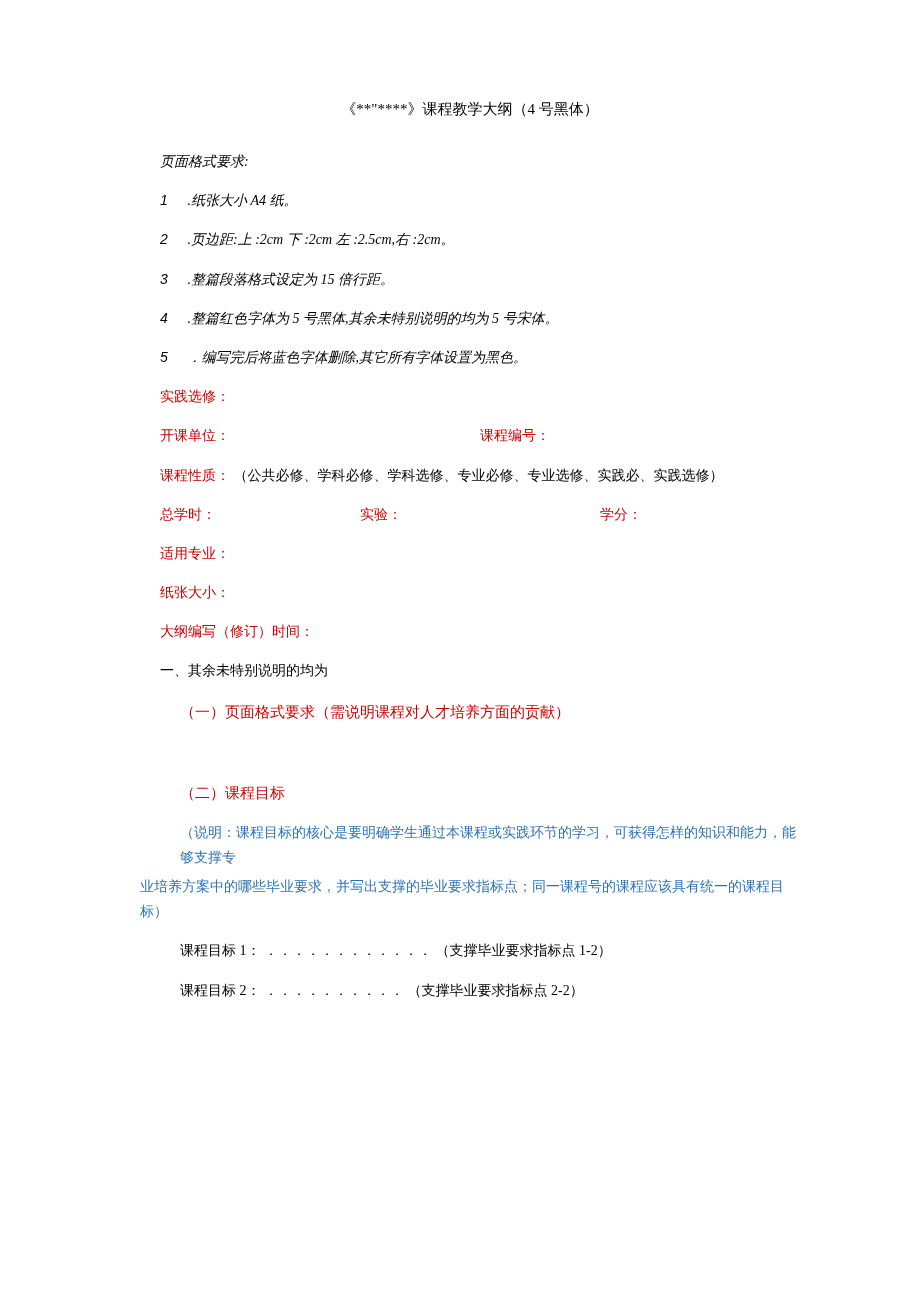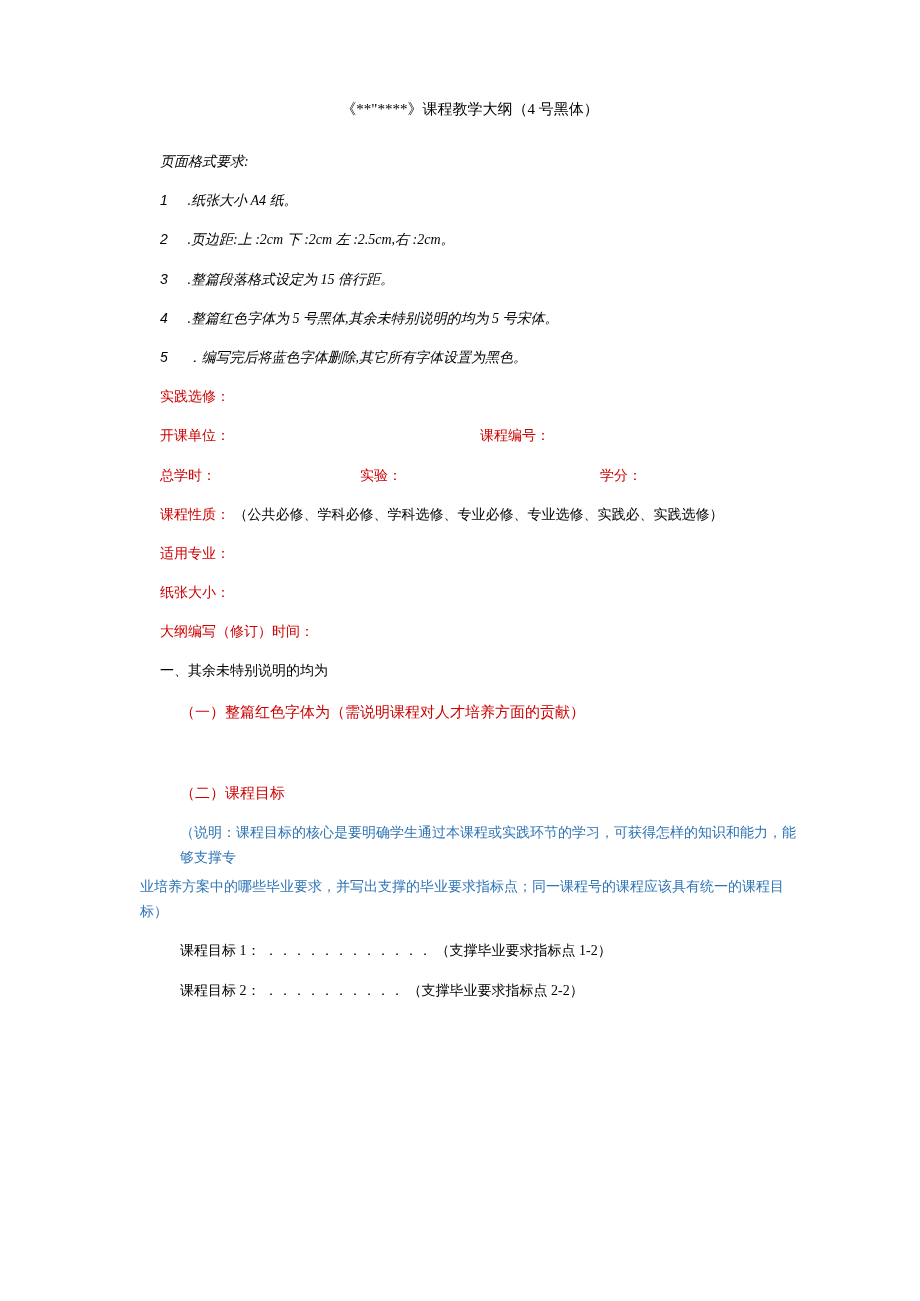--- a/index.html
+++ b/index.html
@@ -112,46 +112,46 @@
 
   <div class="line indent two-col">
     <span class="red">实践选修：</span>
   </div>
 
   <div class="line indent two-col">
     <span class="red">开课单位：</span>
     <span class="red">课程编号：</span>
   </div>
 
+  <div class="line indent">
+    <span class="red">课程性质：</span>
+    <span class="black">（公共必修、学科必修、学科选修、专业必修、专业选修、实践必、实践选修）</span>
+  </div>
+
   <div class="line indent three-col">
     <span class="red">总学时：</span>
     <span class="red">实验：</span>
     <span class="red">学分：</span>
-  </div>
-
-  <div class="line indent">
-    <span class="red">课程性质：</span>
-    <span class="black">（公共必修、学科必修、学科选修、专业必修、专业选修、实践必、实践选修）</span>
   </div>
 
   <div class="line indent">
     <span class="red">适用专业：</span>
   </div>
 
   <div class="line indent">
     <span class="red">纸张大小：</span>
   </div>
 
   <div class="line indent">
     <span class="red">大纲编写（修订）时间：</span>
   </div>
 
   <div class="line indent black">一、其余未特别说明的均为</div>
 
-  <div class="line indent2 red section-title" style="margin-top:10px;">（一）整篇红色字体为（需说明课程对人才培养方面的贡献）</div>
+  <div class="line indent2 red section-title" style="margin-top:10px;">（一）页面格式要求（需说明课程对人才培养方面的贡献）</div>
 
   <div style="height:40px;"></div>
 
   <div class="line indent2 red section-title">（二）课程目标</div>
 
   <div class="line blue" style="padding-left:40px; margin-bottom:4px;">（说明：课程目标的核心是要明确学生通过本课程或实践环节的学习，可获得怎样的知识和能力，能够支撑专</div>
   <div class="line blue">业培养方案中的哪些毕业要求，并写出支撑的毕业要求指标点；同一课程号的课程应该具有统一的课程目标）</div>
 
   <div class="line indent2 black">
     <span>课程目标 1：</span>

